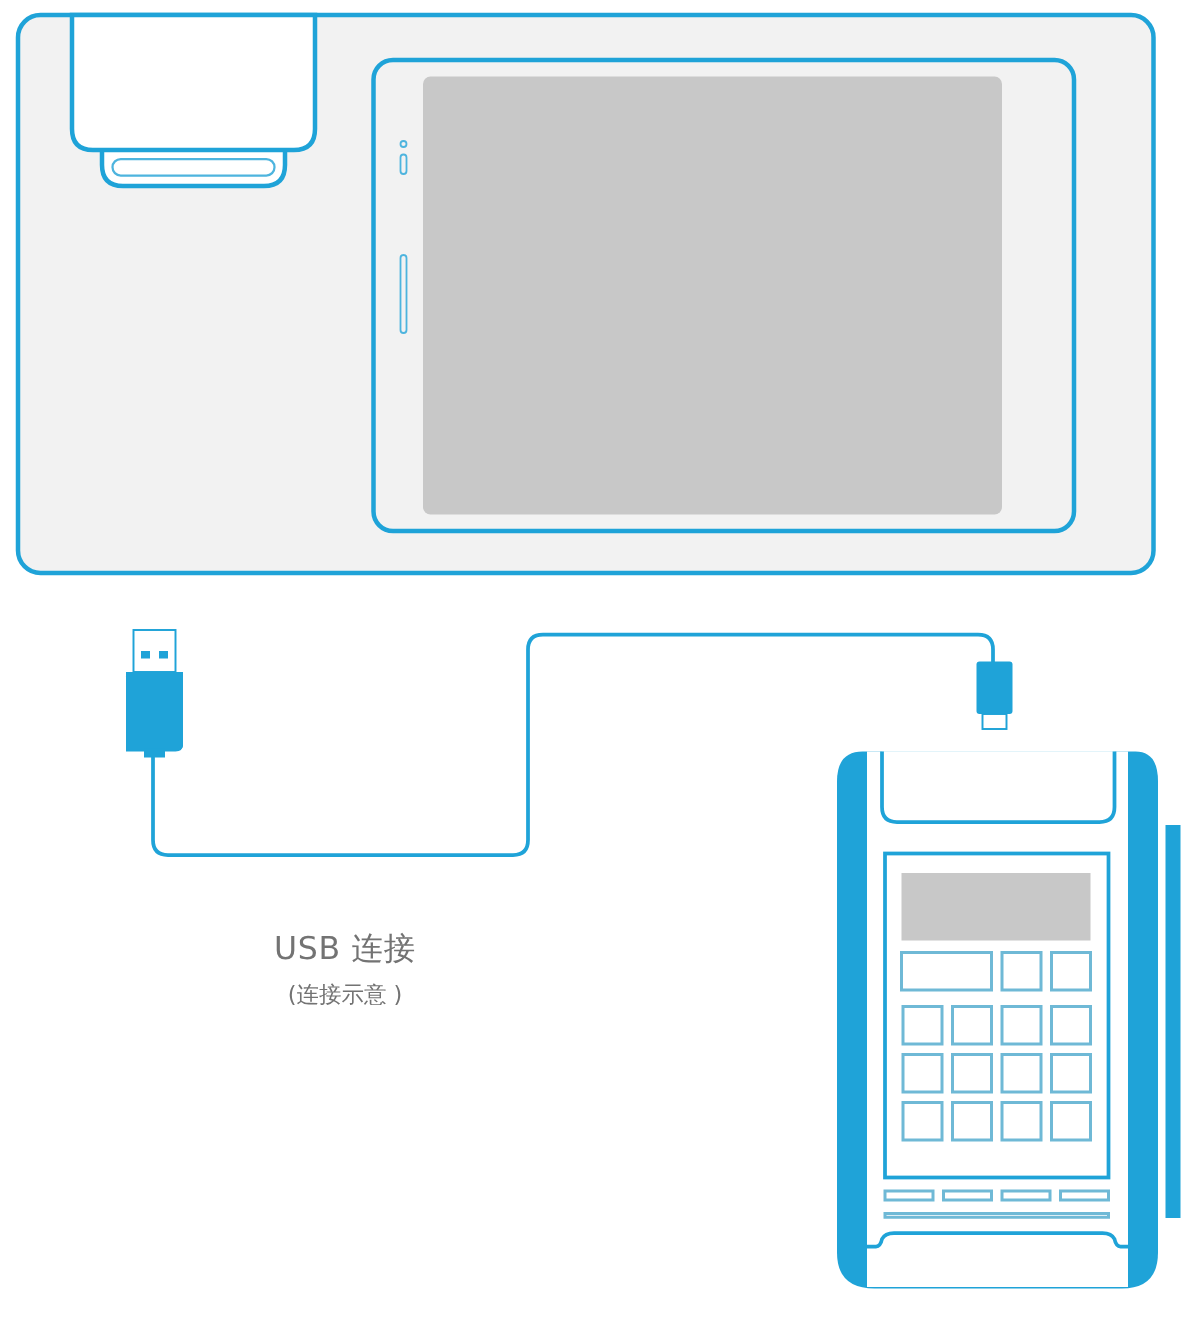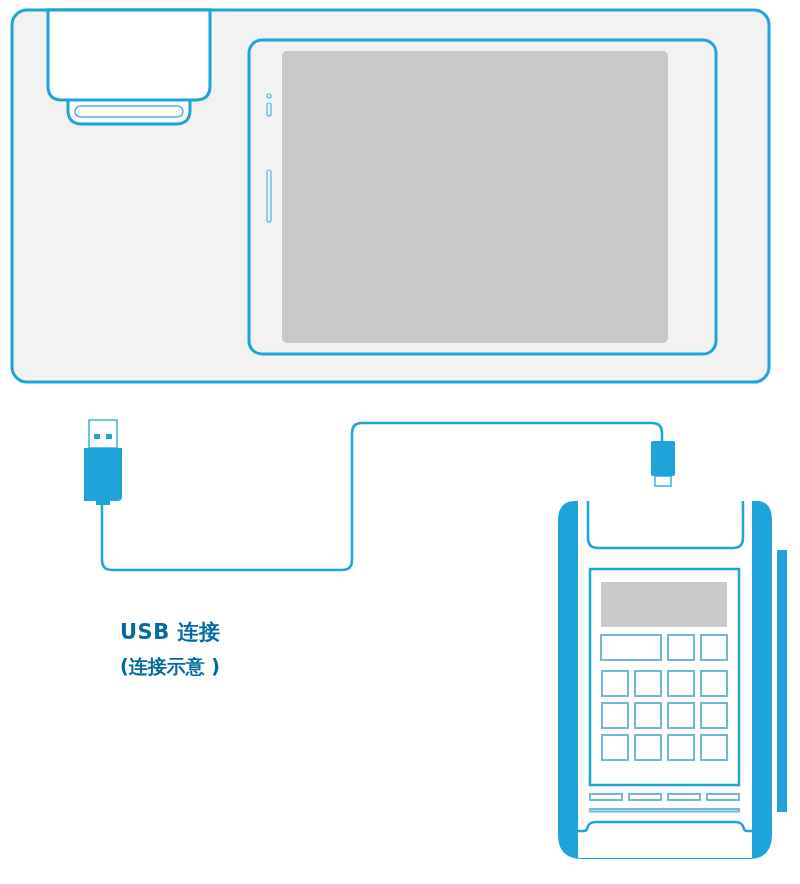--- a/index.html
+++ b/index.html
@@ -1,23 +1,23 @@
 <!DOCTYPE html>
 <html><head>
   <meta charset="utf-8">
   <style>
     html, body { margin: 0; padding: 0; background: #ffffff; }
     body { width: 800px; height: 884px; position: relative; overflow: hidden; font-family: "DejaVu Sans", sans-serif; }
     svg { position: absolute; left: 0; top: 0; }
     .label {
-      position: absolute; left: 120px; width: 220px; text-align: left;
-      color: #0369a1; font-family: "DejaVu Sans", sans-serif; font-weight: bold;
+      position: absolute; left: 120px; width: 220px; text-align: center;
+      color: #737373; font-family: "DejaVu Sans", sans-serif;
     }
     .label-main { top: 618px; font-size: 21px; letter-spacing: 0.5px; }
-    .label-sub { top: 654px; font-size: 19px; }
+    .label-sub { top: 654px; font-size: 15px; }
   </style>
 </head>
 <body>
 
 <svg width="800" height="884" viewBox="0 0 800 884" xmlns="http://www.w3.org/2000/svg">
 
   <g>
     <rect x="12" y="10" width="757" height="372" rx="15" ry="15" fill="#F2F2F2" stroke="#1FA3D8" stroke-width="3"></rect>
 
     <g>

